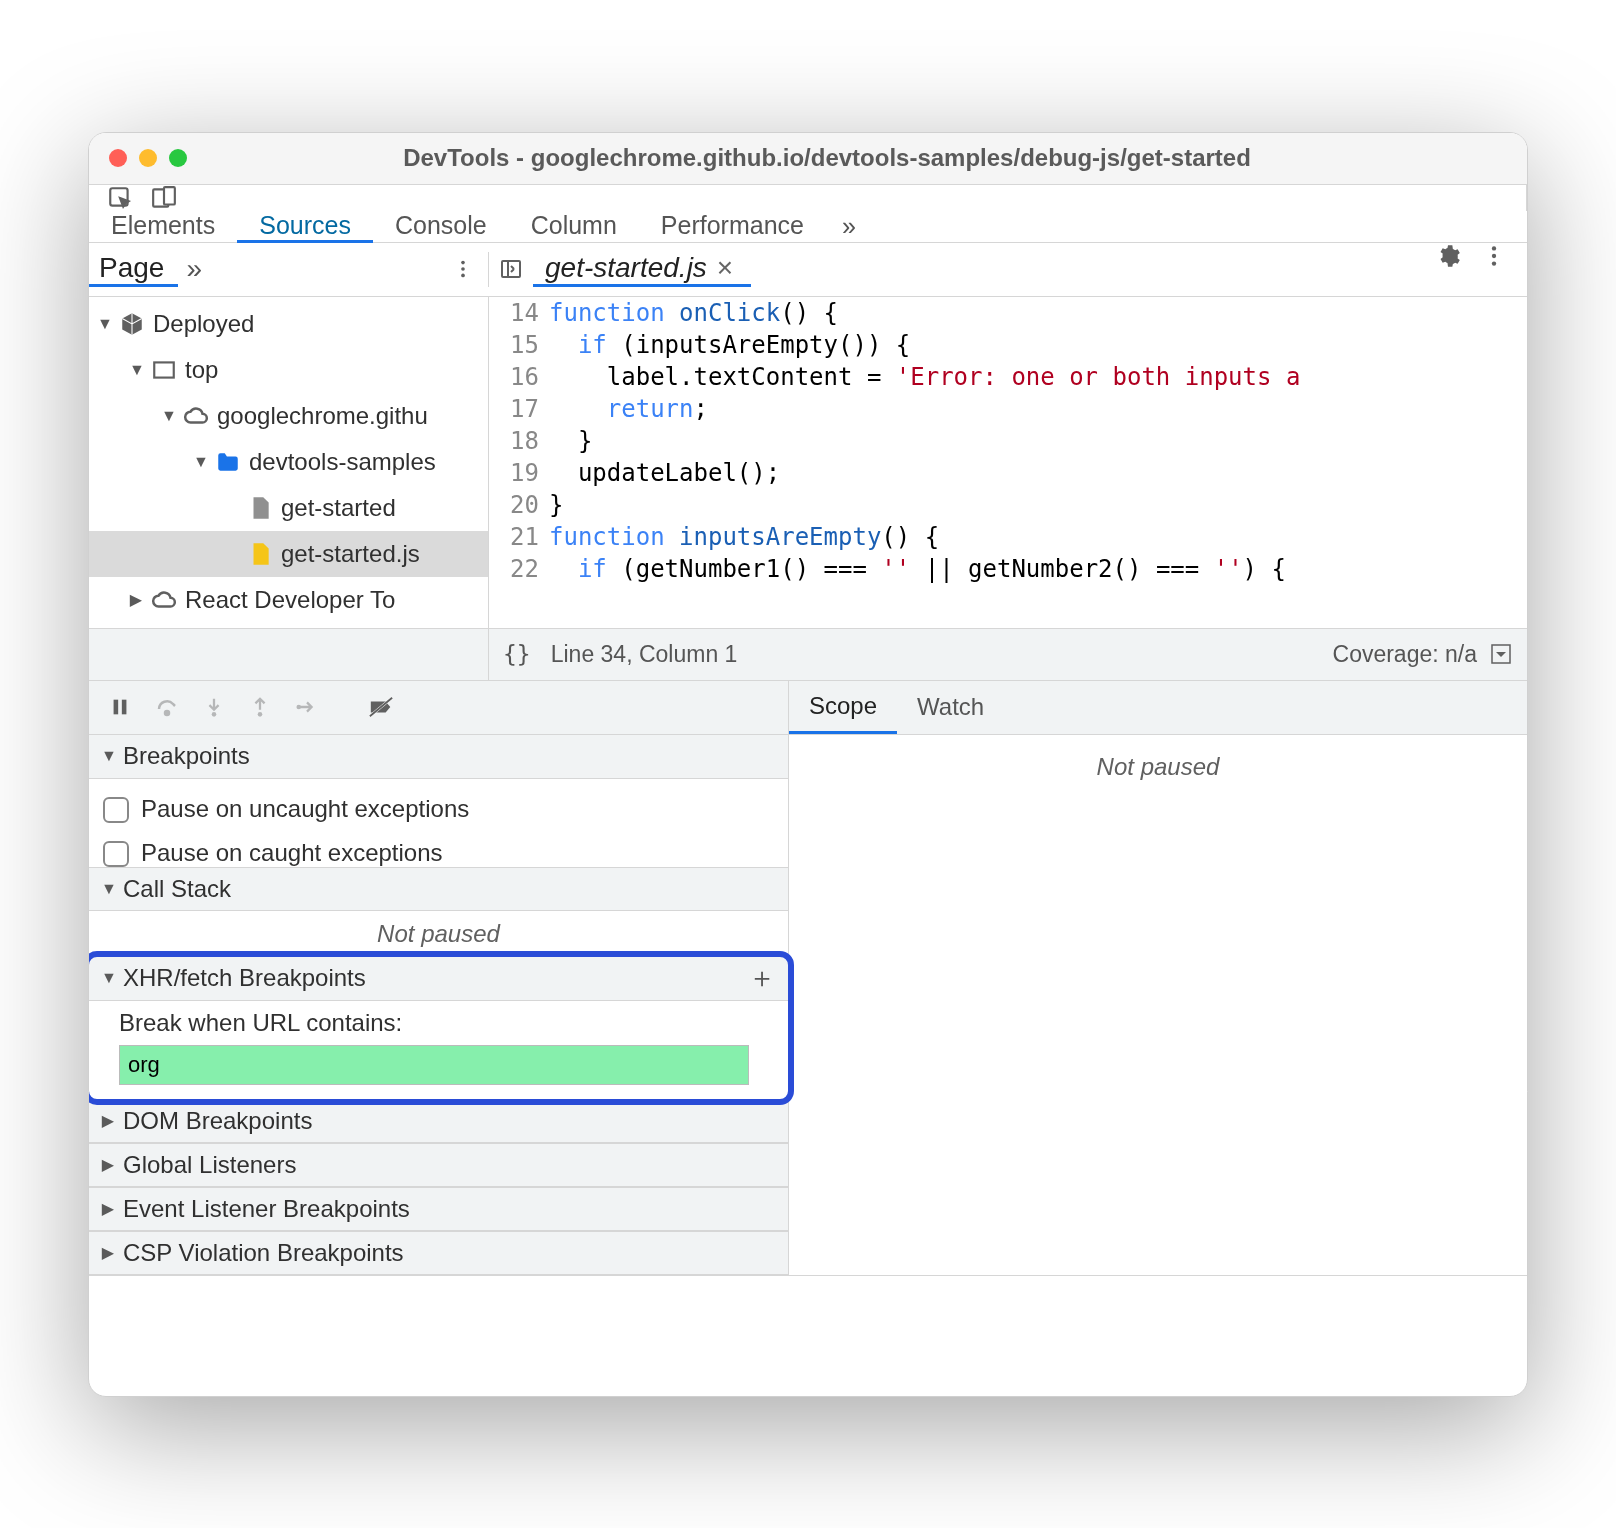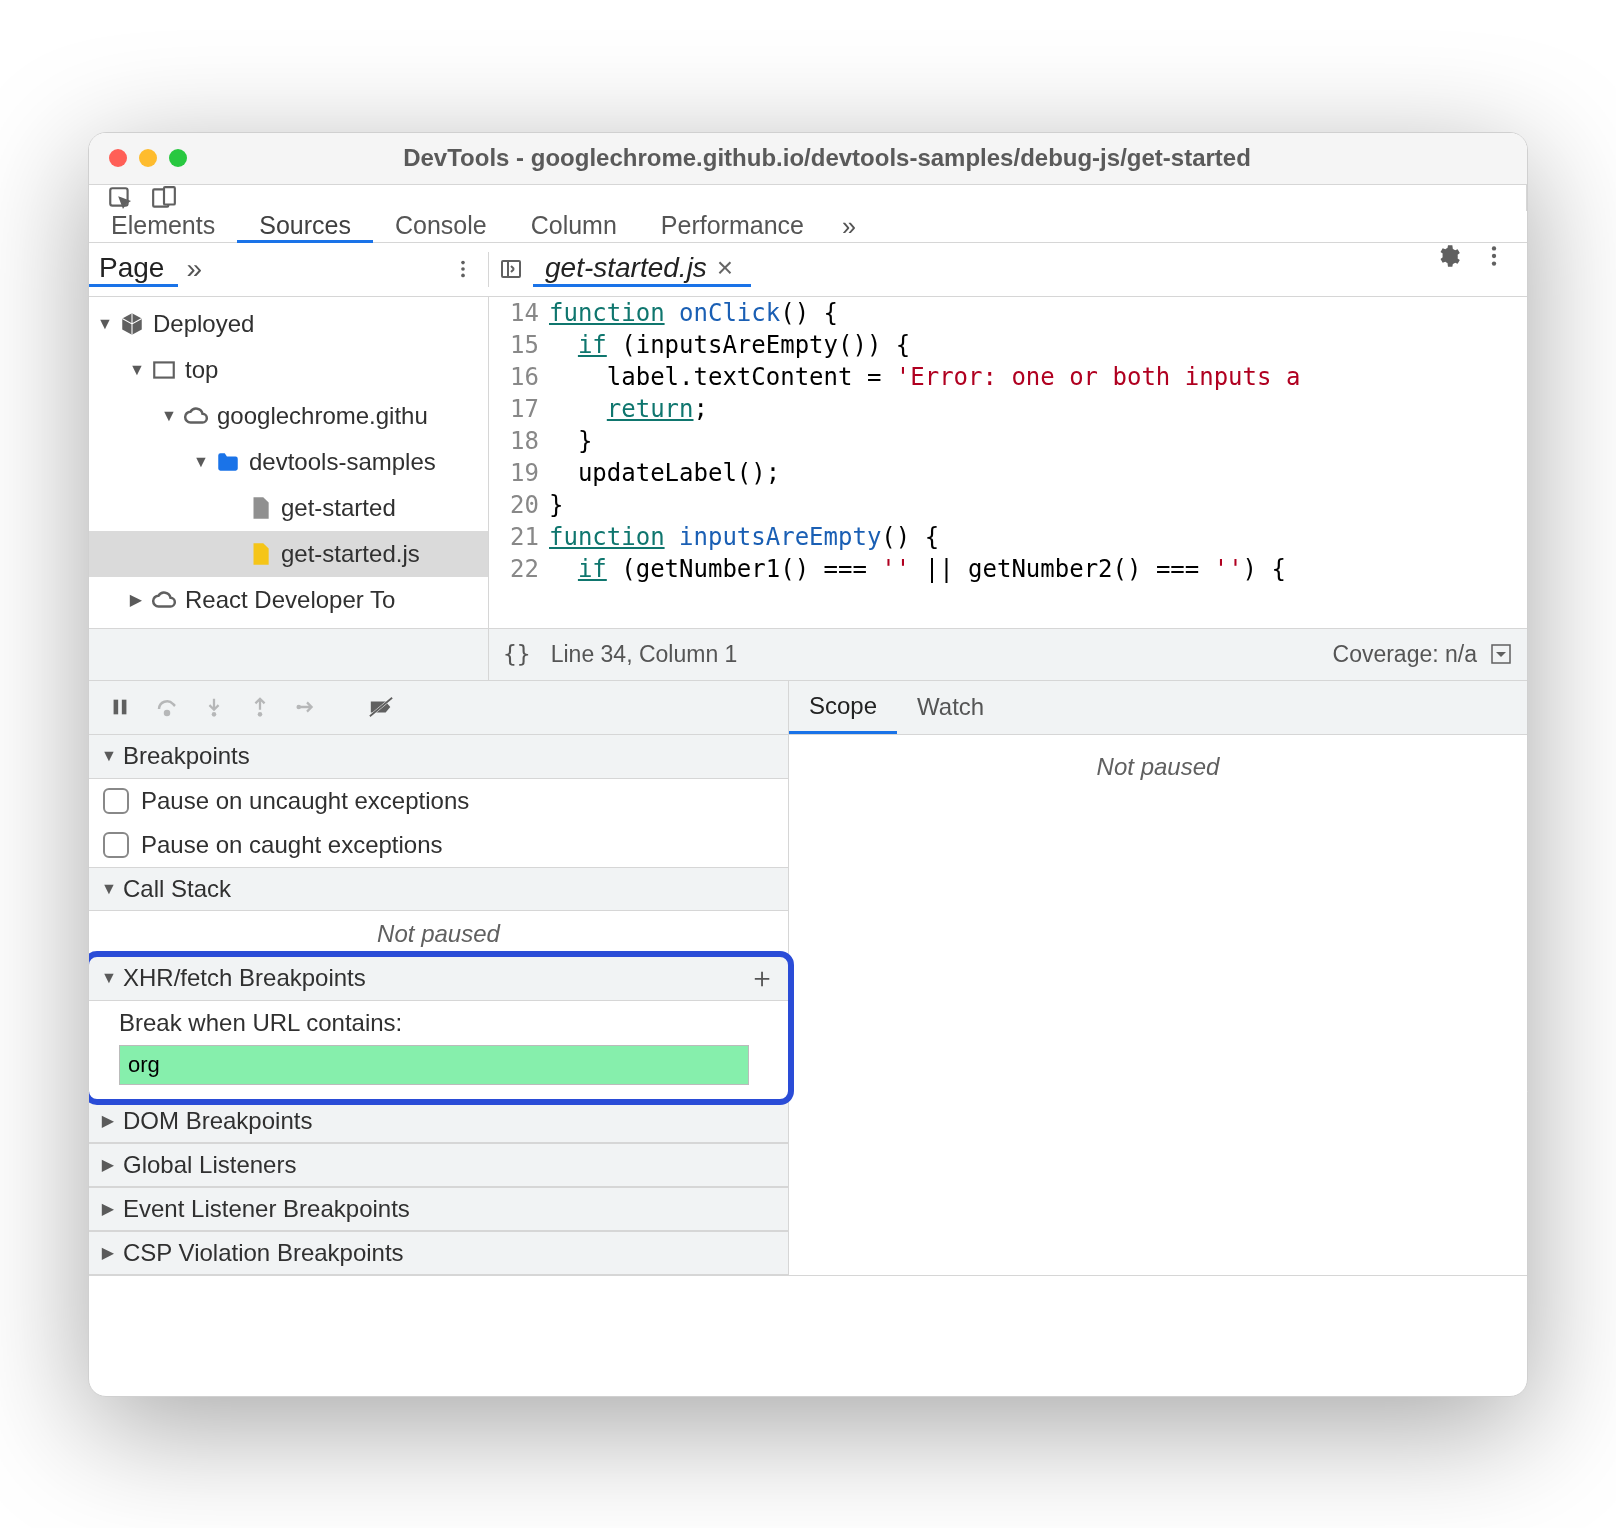--- a/index.html
+++ b/index.html
@@ -58,21 +58,21 @@
     border-right: 1px solid #d6d6d6;
   }
   .tb-tabs { display: flex; align-items: stretch; }
   .tb-tab {
     display: flex; align-items: center;
     padding: 0 22px;
     color: #555;
     cursor: pointer;
     border-bottom: 3px solid transparent;
   }
-  .tb-tab.active { color: #404040; border-bottom-color: #1a73e8; font-weight: 500; }
+  .tb-tab.active { color: #0369a1; border-bottom-color: #1a73e8; font-weight: 500; }
   .tb-more { display:flex; align-items:center; padding: 0 16px; }
   .tb-right { margin-left: auto; display: flex; align-items: center; gap: 20px; padding: 0 20px; }
   .icon { width: 26px; height: 26px; display: inline-block; }
   
   .subbar {
     display: flex;
     align-items: center;
     height: 54px;
     border-bottom: 1px solid #d6d6d6;
     font-size: 28px;
@@ -133,21 +133,21 @@
     position: relative;
     white-space: pre;
   }
   .cline { display: flex; }
   .gutter {
     width: 60px; text-align: right; color: #888; padding-right: 10px;
     flex: 0 0 60px;
     user-select: none;
   }
   .ctext { flex: 1; overflow: hidden; }
-  .kw { color: #0f766e; text-decoration: underline; }
+  .kw { color: #3b82f6; }
   .fn { color: #1a5fb4; font-weight: 400; }
   .str { color: #b00020; }
   
   .statusbar {
     height: 52px;
     border-bottom: 1px solid #d6d6d6;
     background: #f1f3f4;
     display: flex; align-items: center;
     font-size: 23px; color: #555;
   }
@@ -179,21 +179,21 @@
     border-top: 1px solid #d6d6d6;
     border-bottom: 1px solid #d6d6d6;
     display: flex; align-items: center;
     padding: 0 12px;
     font-size: 24px; color: #303030;
     gap: 8px;
   }
   .sect-hdr:first-child { border-top: none; }
   .sect-hdr .plus { margin-left:auto; color:#555; font-size: 28px;}
   .chk-row {
-    display: flex; align-items: center; gap: 12px;
+    display: flex; align-items: flex-end; gap: 12px;
     height: 44px; padding: 0 14px; font-size: 24px; color: #303030;
   }
   .chk {
     width: 26px; height: 26px; border: 2px solid #888; border-radius: 6px;
   }
   .notpaused { height: 46px; display:flex; align-items:center; justify-content:center; font-style:italic; color:#606060; font-size:24px; }
   .highlight {
     border: 6px solid #2a4cd7;
     border-radius: 14px;
     position: absolute;

